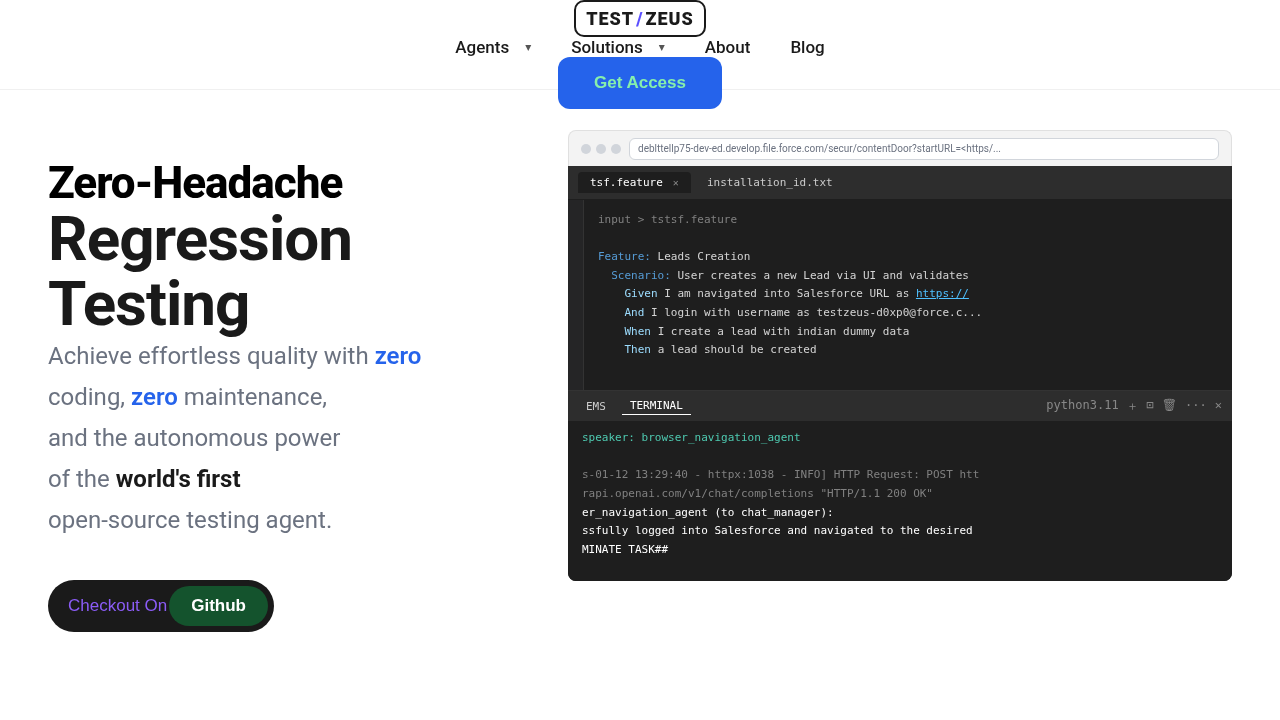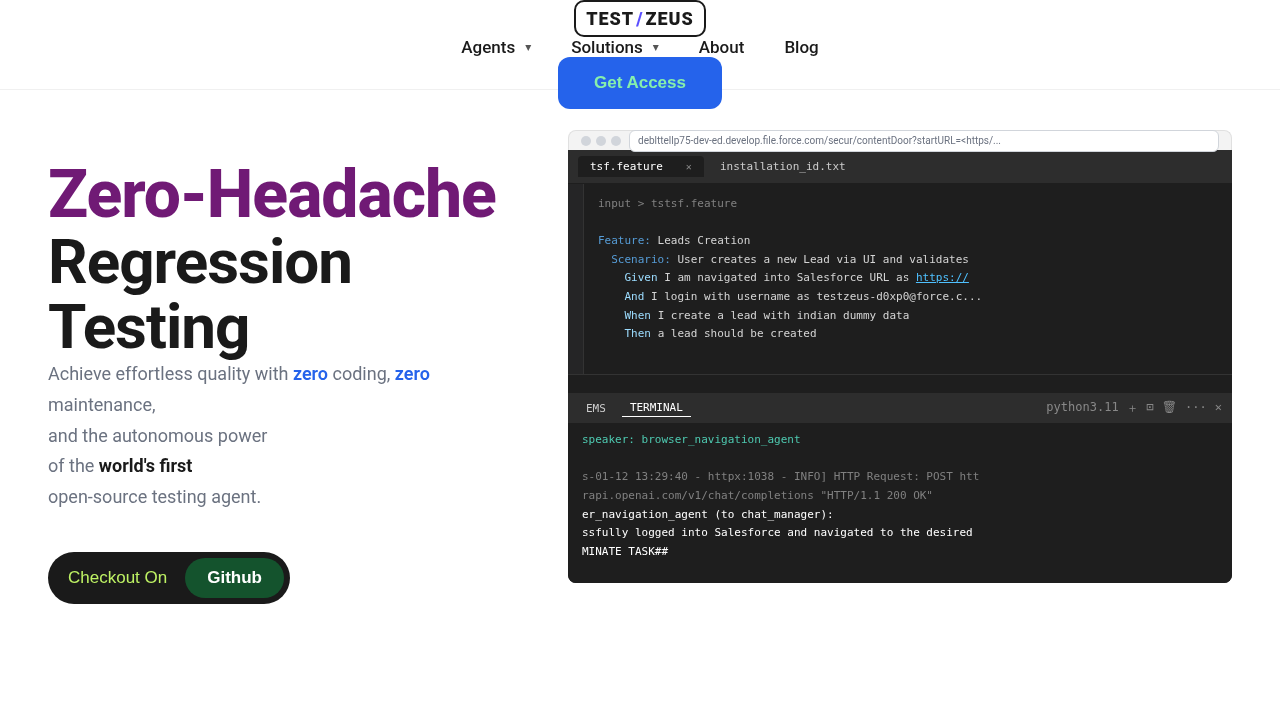--- a/index.html
+++ b/index.html
@@ -46,21 +46,21 @@
 
     nav {
       display: flex;
       align-items: center;
       gap: 40px;
     }
 
     .nav-item {
       display: flex;
       align-items: center;
-      gap: 10px;
+      gap: 16px;
       font-size: 17px;
       font-weight: 500;
       color: #1a1a1a;
       cursor: pointer;
       text-decoration: none;
       justify-content: space-between;
     }
 
     .nav-chevron {
       font-size: 12px;
@@ -86,39 +86,39 @@
       gap: 40px;
       position: relative;
     }
 
     .hero-text {
       flex: 0 0 480px;
       padding-top: 10px;
     }
 
     .hero-heading-blue {
-      font-size: 66px;
+      font-size: 44px;
       font-weight: 800;
-      color: #701a75;
+      color: #000000;
       line-height: 1.05;
       letter-spacing: -1px;
     }
 
     .hero-heading-black {
       font-size: 62px;
       font-weight: 700;
       color: #1a1a1a;
       line-height: 1.05;
       letter-spacing: -1px;
       margin-bottom: 36px;
       margin-top: 12px;
     }
 
     .hero-description {
-      font-size: 18px;
+      font-size: 24px;
       color: #6b7280;
       line-height: 1.7;
       margin-bottom: 40px;
       max-width: 400px;
     }
 
     .hero-description .highlight {
       color: #2563eb;
       font-weight: 600;
     }
@@ -134,24 +134,24 @@
       align-items: center;
       background: #1a1a1a;
       border-radius: 50px;
       padding: 6px 6px 6px 20px;
       gap: 0;
       cursor: pointer;
       border: none;
     }
 
     .checkout-label {
-      color: #bef264;
+      color: #8b5cf6;
       font-size: 17px;
       font-weight: 500;
-      padding-right: 18px;
+      padding-right: 2px;
     }
 
     .github-badge {
       background: #14532d;
       color: white;
       font-size: 17px;
       font-weight: 700;
       padding: 10px 22px;
       border-radius: 40px;
     }
@@ -160,21 +160,21 @@
     .editor-preview {
       flex: 1;
       position: relative;
       margin-top: -20px;
     }
 
     
     .browser-bar {
       background: #f3f3f3;
       border-radius: 8px 8px 0 0;
-      height: 20px;
+      height: 36px;
       display: flex;
       align-items: center;
       padding: 0 12px;
       gap: 8px;
       border: 1px solid #e0e0e0;
       border-bottom: none;
     }
 
     .browser-dots {
       display: flex;
@@ -218,21 +218,21 @@
       align-items: center;
       height: 34px;
       padding: 0 10px;
       gap: 4px;
       border-bottom: 1px solid #1e1e1e;
     }
 
     .vscode-tab {
       display: flex;
       align-items: center;
-      gap: 19px;
+      gap: 6px;
       padding: 4px 12px;
       border-radius: 4px 4px 0 0;
       font-size: 11px;
       color: #ccc;
     }
 
     .vscode-tab.active {
       background: #1e1e1e;
       color: #fff;
     }
@@ -272,21 +272,20 @@
       border-top: 1px solid #333;
     }
 
     .terminal-tabs {
       background: #2d2d2d;
       display: flex;
       align-items: center;
       height: 30px;
       padding: 0 10px;
       gap: 8px;
-      margin-top: 18px;
     }
 
     .terminal-tab {
       font-size: 11px;
       color: #ccc;
       padding: 2px 8px;
     }
 
     .terminal-tab.active {
       color: #fff;

